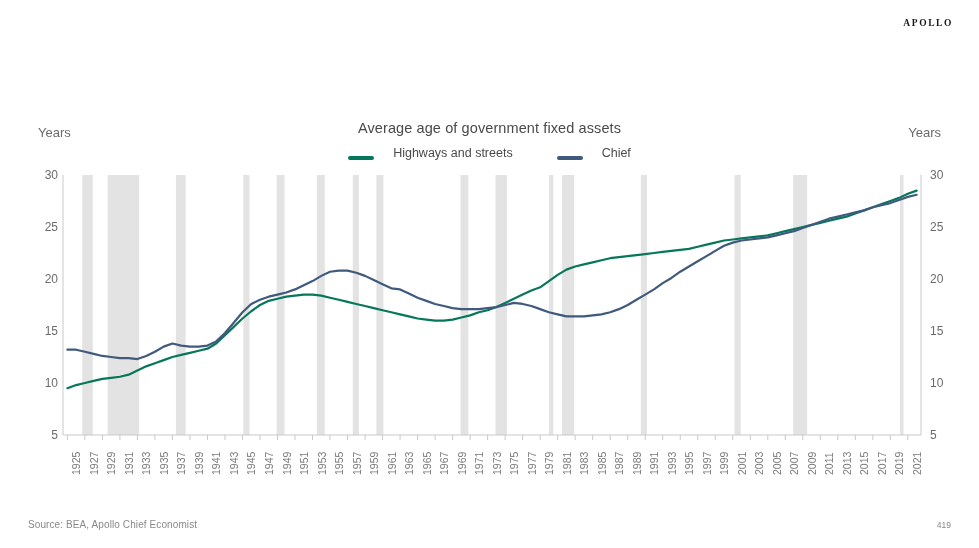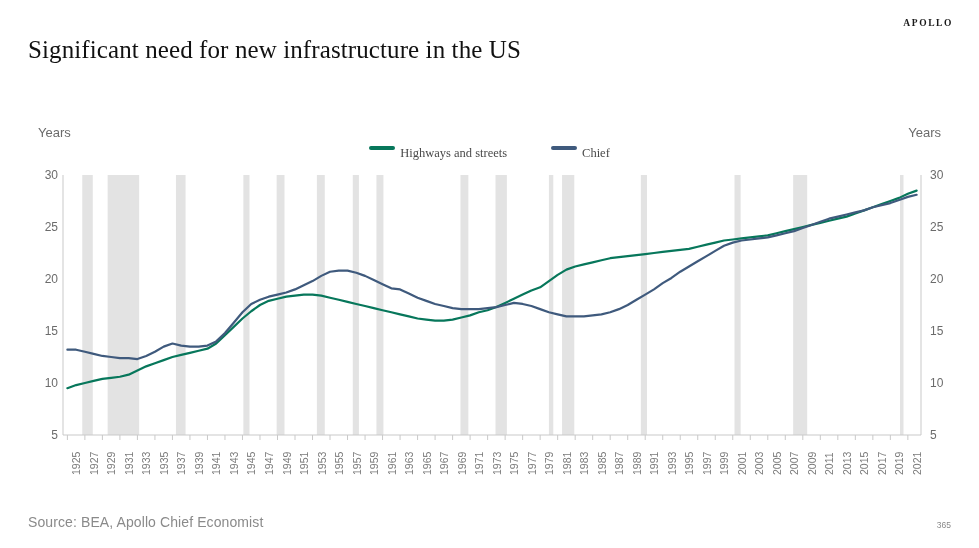--- a/index.html
+++ b/index.html
@@ -45,21 +45,21 @@
   #legend {
     position: absolute;
     left: 0; right: 0; top: 146px;
     display: flex;
     justify-content: center;
     align-items: center;
     gap: 44px;
     font-size: 12.5px;
     color: #4a4a4a;
   }
-  .legend-item { display: flex; align-items: flex-start; gap: 5px; font-family: Liberation Serif, serif; }
+  .legend-item { display: flex; align-items: flex-end; gap: 19px; }
   .legend-swatch { display: block; width: 26px; height: 4px; border-radius: 2px; }
 
   .axis-unit {
     position: absolute;
     top: 125px;
     font-size: 13px;
     color: #6b6b6b;
   }
   #unit-left  { left: 38px; }
   #unit-right { right: 38px; }
@@ -85,41 +85,41 @@
     color: #7a7a7a;
     transform-origin: left top;
     transform: rotate(-90deg);
     white-space: nowrap;
     line-height: 1;
   }
 
   #footer-source {
     position: absolute;
     left: 28px; bottom: 18px;
-    font-size: 14px;
+    font-size: 10px;
     color: #8a8a8a;
     letter-spacing: 0.1px;
   }
   #footer-page {
     position: absolute;
     right: 28px; bottom: 18px;
     font-size: 8.5px;
     color: #8a8a8a;
   }
   svg { display: block; }
 </style>
 </head>
 <body>
 
 <div id="slide">
 
   <div id="brand">APOLLO</div>
 
-  <div id="slide-title">Significant need for new infrastructure in the US</div>
-
+
+  <div id="chart-title">Average age of government fixed assets</div>
 
   <div id="legend">
     <div class="legend-item">
       <span class="legend-swatch" id="sw0" style="background: rgb(7, 119, 91);"></span>
       <span>Highways and streets</span>
     </div>
     <div class="legend-item">
       <span class="legend-swatch" id="sw1" style="background: rgb(63, 90, 125);"></span>
       <span>Chief</span>
     </div>
@@ -271,15 +271,15 @@
         <div class="xtick-label" style="left: 824.316px; top: 475px;">2011</div>
         <div class="xtick-label" style="left: 841.827px; top: 475px;">2013</div>
         <div class="xtick-label" style="left: 859.337px; top: 475px;">2015</div>
         <div class="xtick-label" style="left: 876.847px; top: 475px;">2017</div>
         <div class="xtick-label" style="left: 894.357px; top: 475px;">2019</div>
         <div class="xtick-label" style="left: 911.867px; top: 475px;">2021</div>
       </div>
   </div>
 
   <div id="footer-source">Source: BEA, Apollo Chief Economist</div>
-  <div id="footer-page">365</div>
+  <div id="footer-page">419</div>
 
 </div>
 
 </body></html>

